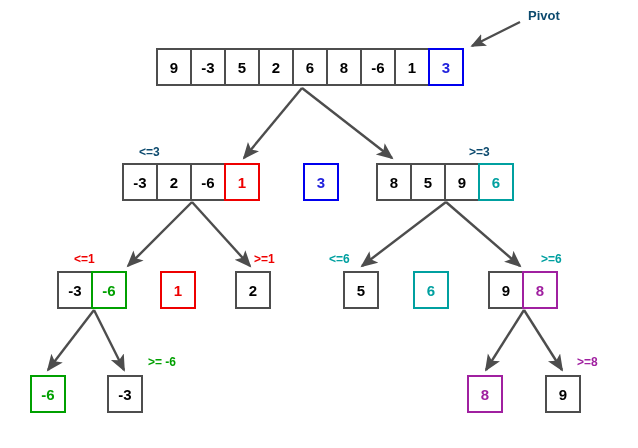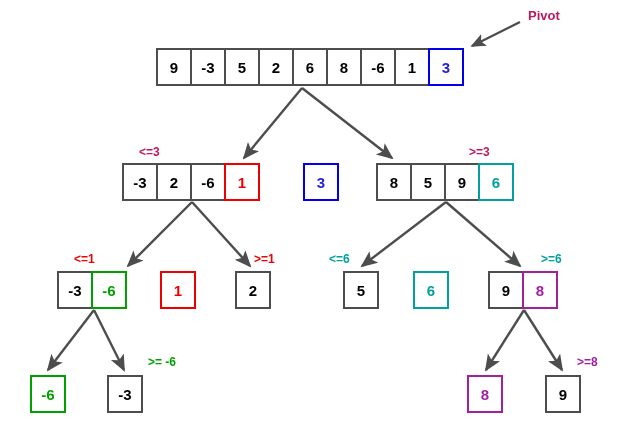--- a/index.html
+++ b/index.html
@@ -39,21 +39,21 @@
   .cell.green  { border-color:#00a000; color:#00a000; z-index:3; }
   .cell.purple { border-color:#a020a0; color:#a020a0; z-index:3; }
 
   .single { position:absolute; }
 
   .lbl {
     position:absolute;
     font-size:12px; font-weight:bold;
     white-space:nowrap;
   }
-  .lbl.blue   { color:#be185d; }
+  .lbl.blue   { color:#0c4a6e; }
   .lbl.red    { color:#ee0000; }
   .lbl.teal   { color:#00a0a0; }
   .lbl.green  { color:#00a000; }
   .lbl.purple { color:#a020a0; }
 </style>
 </head>
 <body>
 
 <div id="stage">
 

